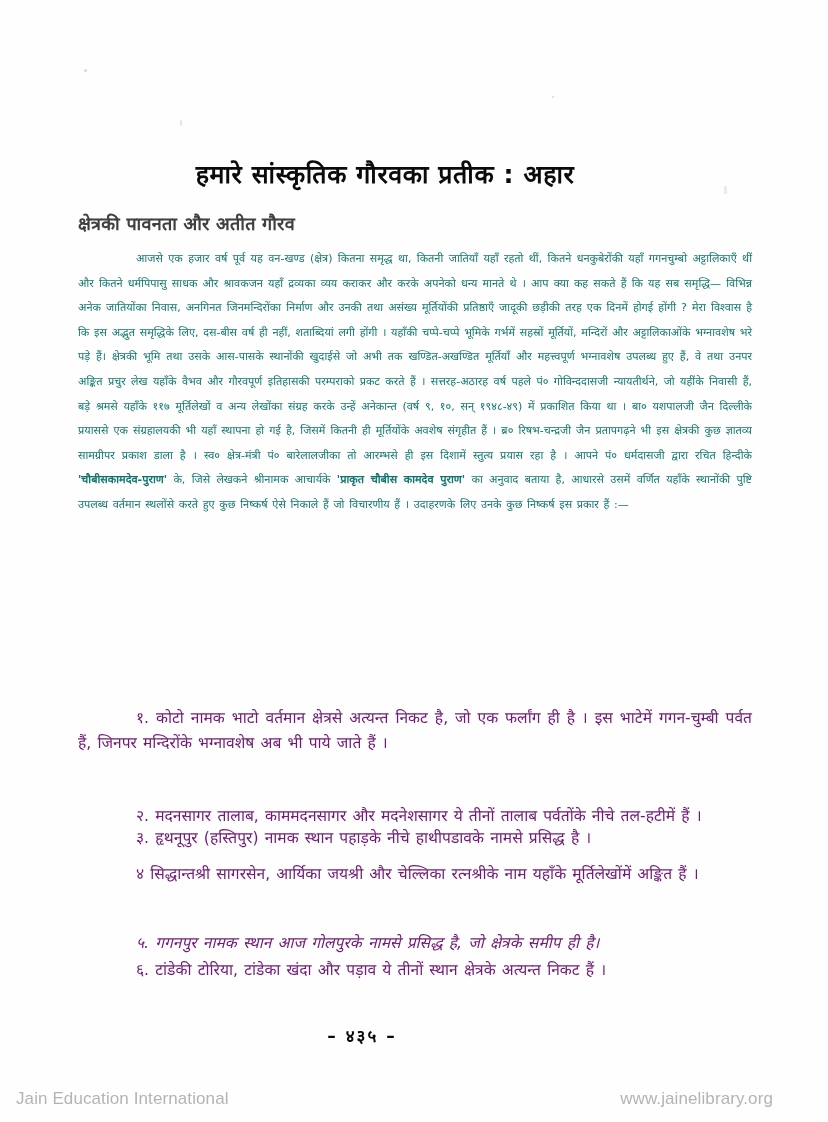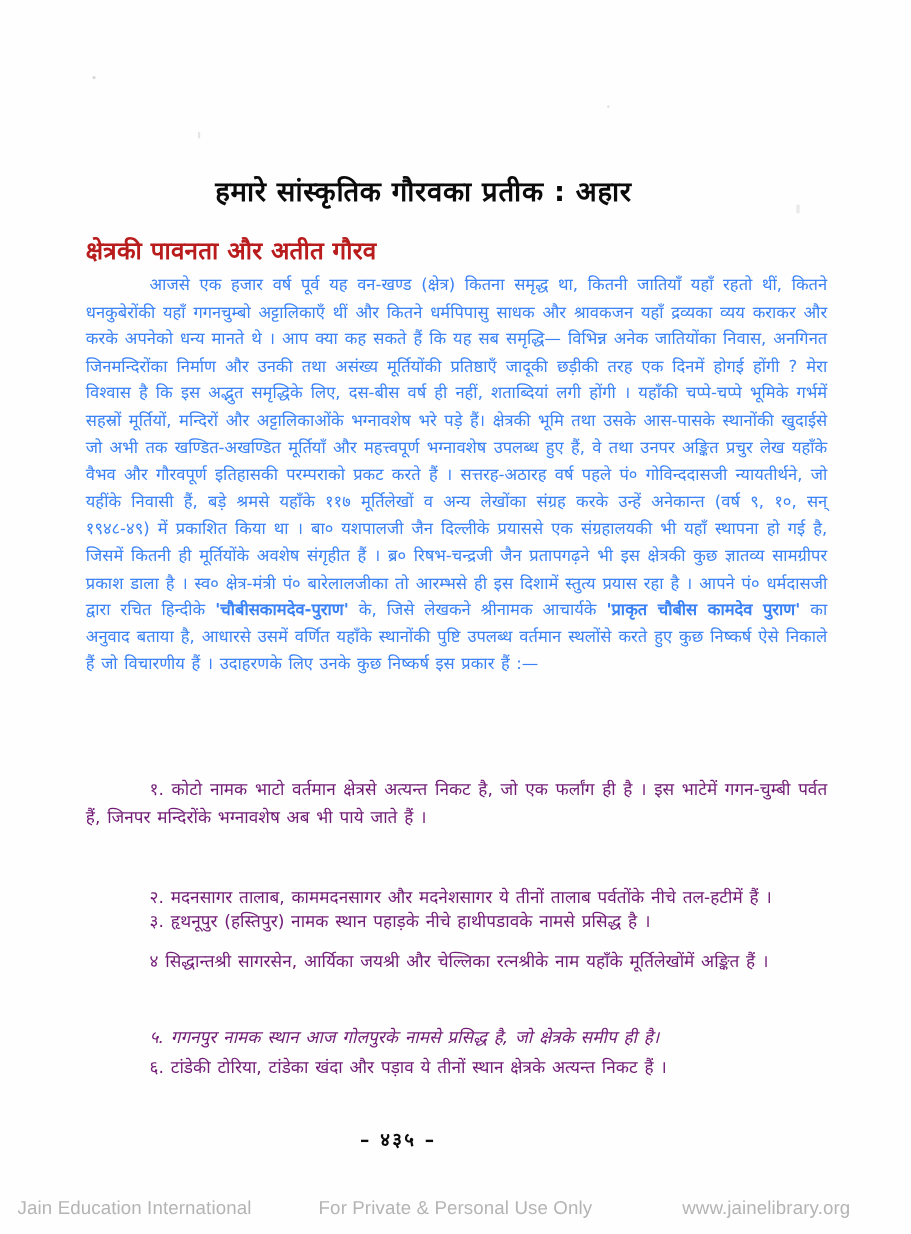--- a/index.html
+++ b/index.html
@@ -46,35 +46,35 @@
     line-height: 1.2;
     color: #0b0b0b;
     white-space: nowrap;
   }
 
   h2.section-heading {
     margin: 0;
     position: absolute;
     left: 78px;
     top: 211px;
-    font-size: 22px;
+    font-size: 18px;
     font-weight: 700;
     letter-spacing: .2px;
-    color: #b91c1c;
+    color: #404040;
   }
 
   .body-block {
     position: absolute;
     left: 78px;
     width: 674px;
-    font-size: 15px;
+    font-size: 11px;
     line-height: 24.6px;
     text-align: justify;
     text-justify: inter-word;
-    color: #3b82f6;
+    color: #0f766e;
     word-spacing: 1.2px;
   }
   .body-block.p-main { top: 247px; }
   .body-block .indent { display: inline-block; width: 58px; }
   .body-block b { font-weight: 700; }
 
   .list-item {
     position: absolute;
     left: 78px;
     width: 674px;
@@ -164,17 +164,16 @@
 
   <div class="list-item li-6">
     <span class="indent"></span><span>६. टांडेकी टोरिया, टांडेका खंदा और पड़ाव ये तीनों स्थान क्षेत्रके अत्यन्त निकट हैं ।</span>
   </div>
 
 
   <div class="page-number">– ४३५ –</div>
 
   <div class="footer">
     <span class="f-left">Jain Education International</span>
-    <span class="f-center">For Private &amp; Personal Use Only</span>
     <span class="f-right">www.jainelibrary.org</span>
   </div>
 
 </div>
 
 </body></html>

